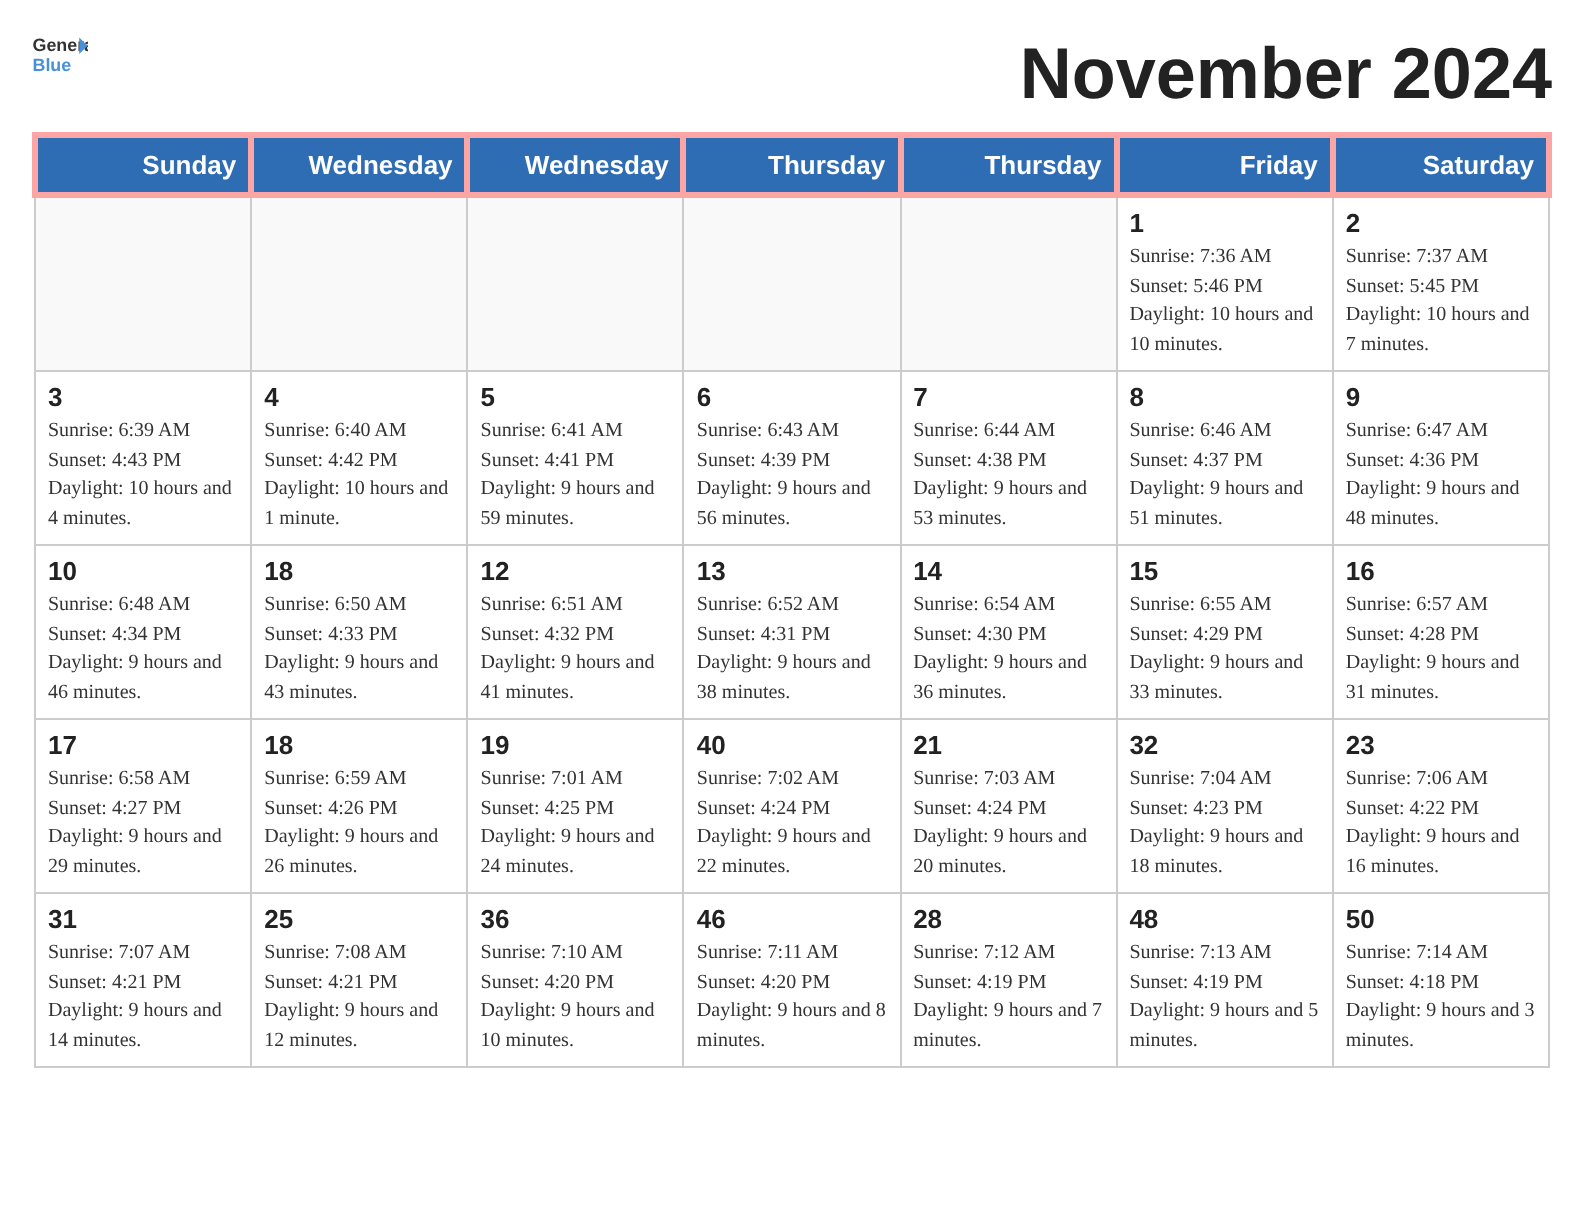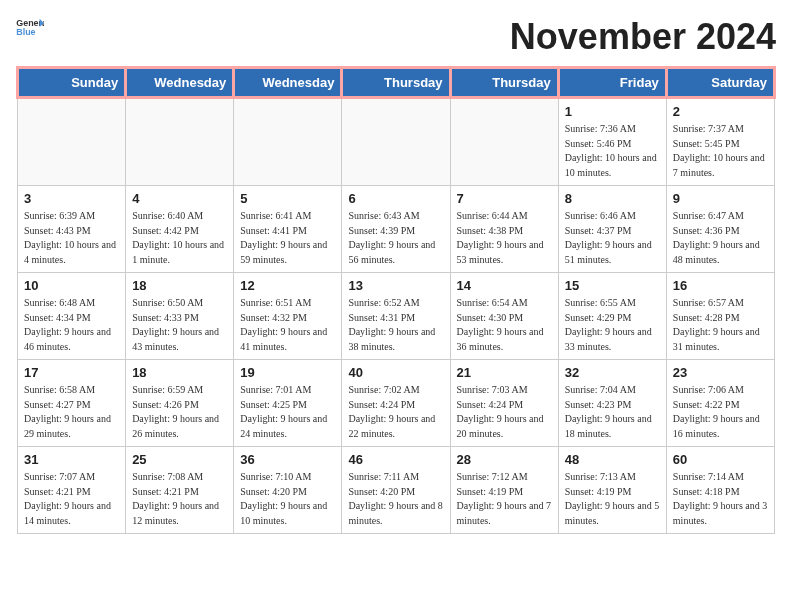--- a/index.html
+++ b/index.html
@@ -230,18 +230,18 @@
         </td>
         <td>
           <div class="day-number">28</div>
           <div class="day-info">Sunrise: 7:12 AM<br>Sunset: 4:19 PM<br>Daylight: 9 hours and 7 minutes.</div>
         </td>
         <td>
           <div class="day-number">48</div>
           <div class="day-info">Sunrise: 7:13 AM<br>Sunset: 4:19 PM<br>Daylight: 9 hours and 5 minutes.</div>
         </td>
         <td>
-          <div class="day-number">60</div>
+          <div class="day-number">50</div>
           <div class="day-info">Sunrise: 7:14 AM<br>Sunset: 4:18 PM<br>Daylight: 9 hours and 3 minutes.</div>
         </td>
       </tr>
     </tbody>
 </table>
 
 </body></html>

